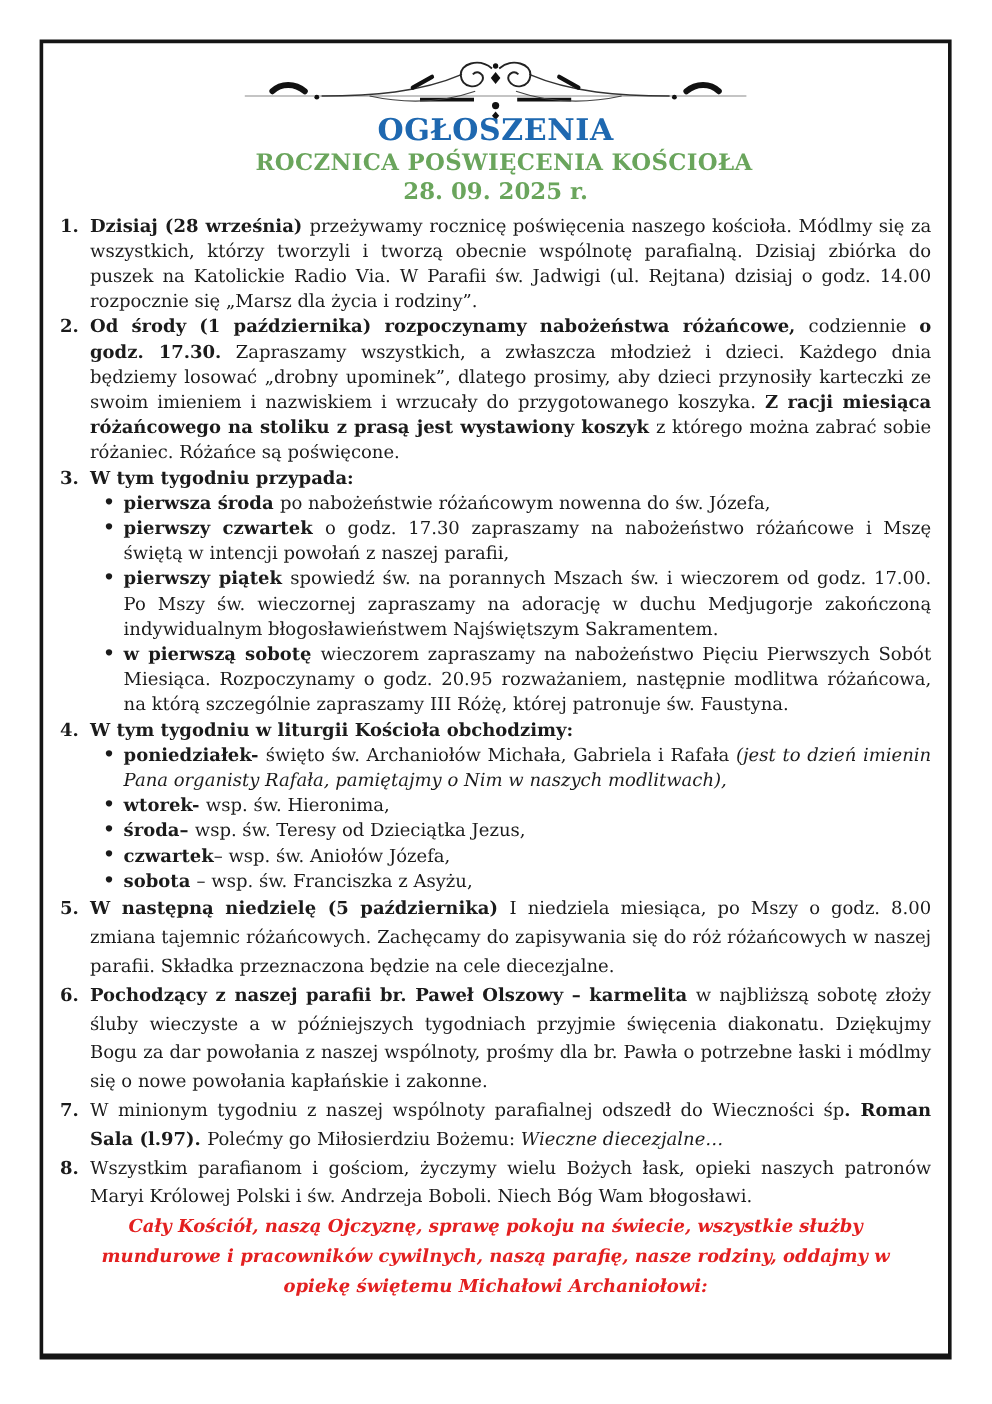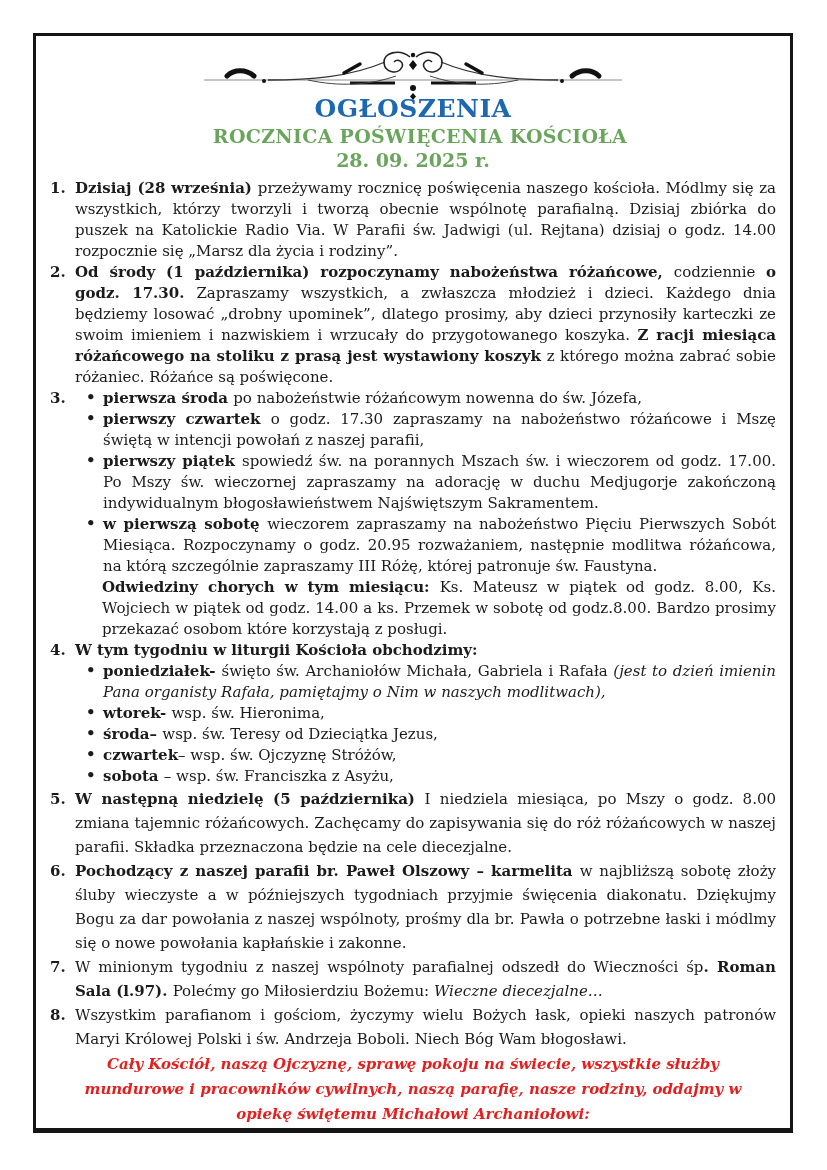--- a/index.html
+++ b/index.html
@@ -81,36 +81,36 @@
       <div class="item tight">
         <span class="num">1.</span>
         <p class="jp"><span class="seg-b">Dzisiaj (28 września) </span><span>przeżywamy rocznicę poświęcenia naszego kościoła. Módlmy się za wszystkich, którzy tworzyli i tworzą obecnie wspólnotę parafialną. Dzisiaj zbiórka do puszek na Katolickie Radio Via.  W Parafii św. Jadwigi (ul. Rejtana) dzisiaj o godz. 14.00 rozpocznie się „Marsz dla życia i rodziny”.</span></p>
       </div>
       <div class="item tight">
         <span class="num">2.</span>
         <p class="jp"><span class="seg-b">Od środy (1 października) rozpoczynamy nabożeństwa różańcowe, </span><span>codziennie </span><span class="seg-b">o godz. 17.30.</span><span> Zapraszamy wszystkich, a zwłaszcza młodzież i dzieci. Każdego dnia będziemy losować „drobny upominek”, dlatego prosimy, aby dzieci przynosiły karteczki ze swoim imieniem i nazwiskiem i wrzucały do przygotowanego koszyka. </span><span class="seg-b">Z racji miesiąca różańcowego na stoliku z prasą jest wystawiony koszyk </span><span>z którego można zabrać sobie różaniec. Różańce są poświęcone.</span></p>
       </div>
       <div class="item tight">
         <span class="num">3.</span>
+        <p class="jp"><span class="seg-b">W tym tygodniu przypada:</span></p>
         <ul class="blts">
           <li><span class="blt">•</span><span class="seg-b">pierwsza środa </span><span>po nabożeństwie różańcowym nowenna do św. Józefa,</span></li>
           <li><span class="blt">•</span><span class="seg-b">pierwszy czwartek </span><span>o godz. 17.30 zapraszamy na nabożeństwo różańcowe i Mszę świętą w intencji powołań z naszej parafii,</span></li>
           <li><span class="blt">•</span><span class="seg-b">pierwszy piątek </span><span>spowiedź św. na porannych Mszach św. i wieczorem od godz. 17.00. Po Mszy św. wieczornej zapraszamy na adorację w duchu Medjugorje zakończoną indywidualnym błogosławieństwem Najświętszym Sakramentem.</span></li>
           <li><span class="blt">•</span><span class="seg-b">w pierwszą sobotę </span><span>wieczorem zapraszamy na nabożeństwo Pięciu Pierwszych Sobót Miesiąca. Rozpoczynamy o godz. 20.95 rozważaniem, następnie modlitwa różańcowa, na którą szczególnie zapraszamy III Różę, której patronuje św. Faustyna.</span></li>
         </ul>
-        <p class="jp indent"><span class="seg-b">Odwiedziny chorych w tym miesiącu: </span><span>Ks. Mateusz w piątek od godz. 8.00, Ks. Wojciech w piątek od godz. 14.00 a ks. Przemek w sobotę od godz.8.00. Bardzo prosimy przekazać osobom które korzystają z posługi.</span></p>
       </div>
       <div class="item tight">
         <span class="num">4.</span>
         <p class="jp"><span class="seg-b">W tym tygodniu w liturgii Kościoła obchodzimy:</span></p>
         <ul class="blts">
           <li><span class="blt">•</span><span class="seg-b">poniedziałek- </span><span>święto św. Archaniołów Michała, Gabriela i Rafała </span><span class="seg-i">(jest to dzień imienin Pana organisty Rafała, pamiętajmy o Nim w naszych modlitwach),</span></li>
           <li><span class="blt">•</span><span class="seg-b">wtorek- </span><span>wsp. św. Hieronima,</span></li>
           <li><span class="blt">•</span><span class="seg-b">środa– </span><span>wsp. św. Teresy od Dzieciątka Jezus,</span></li>
-          <li><span class="blt">•</span><span class="seg-b">czwartek</span><span>– wsp. św. Ojczyznę Stróżów,</span></li>
+          <li><span class="blt">•</span><span class="seg-b">czwartek</span><span>– wsp. św. Aniołów Józefa,</span></li>
           <li><span class="blt">•</span><span class="seg-b">sobota </span><span>– wsp. św. Franciszka z Asyżu,</span></li>
         </ul>
       </div>
       <div class="item wide">
         <span class="num">5.</span>
         <p class="jp"><span class="seg-b">W następną niedzielę (5 października) </span><span>I niedziela miesiąca, po Mszy o godz. 8.00 zmiana tajemnic różańcowych. Zachęcamy do zapisywania się do róż różańcowych w naszej parafii. Składka przeznaczona będzie na cele diecezjalne.</span></p>
       </div>
       <div class="item wide">
         <span class="num">6.</span>
         <p class="jp"><span class="seg-b"> Pochodzący z naszej parafii br. Paweł Olszowy – karmelita </span><span>w najbliższą sobotę złoży śluby wieczyste a w późniejszych tygodniach przyjmie święcenia diakonatu. Dziękujmy Bogu za dar powołania z naszej wspólnoty, prośmy dla br. Pawła o potrzebne łaski i módlmy się o nowe powołania kapłańskie i zakonne.</span></p>

